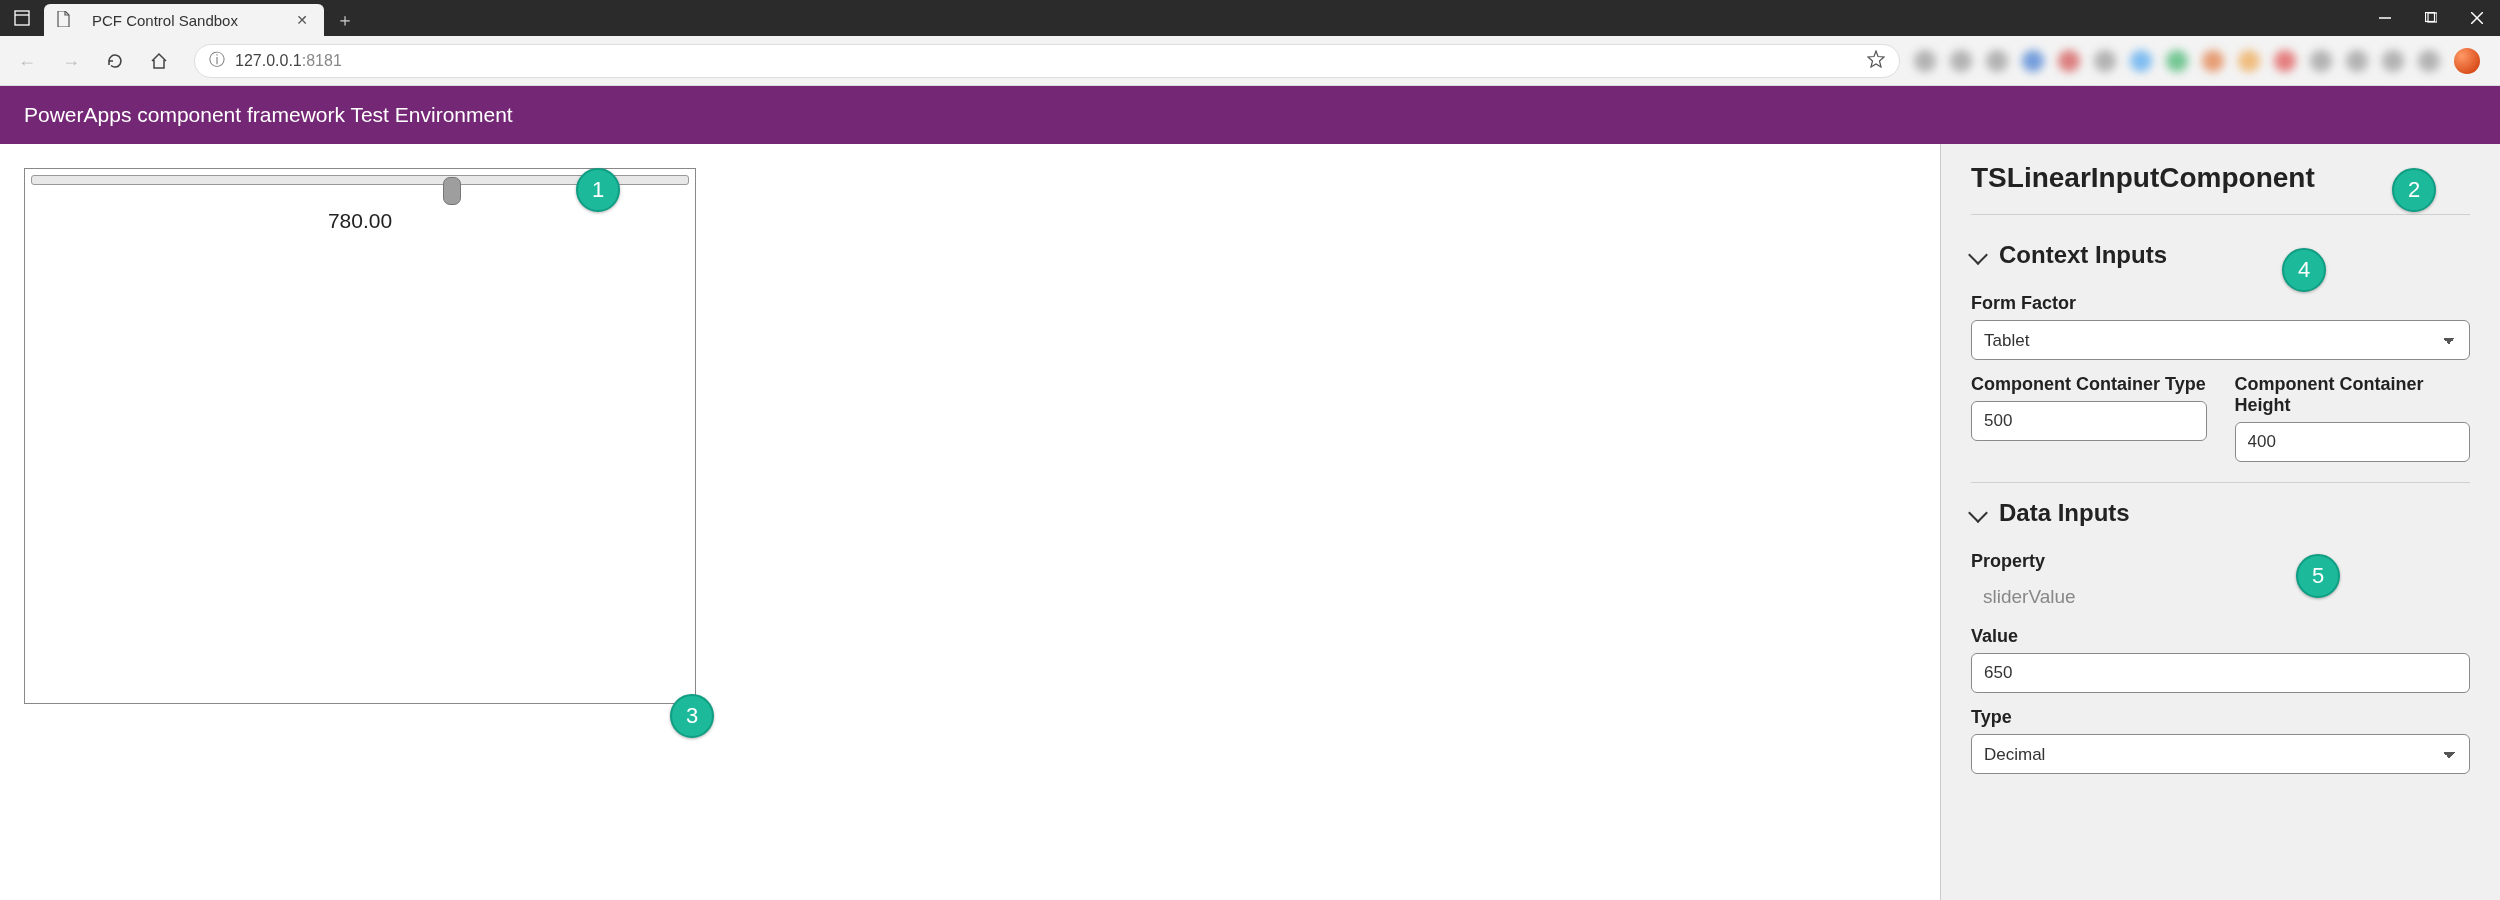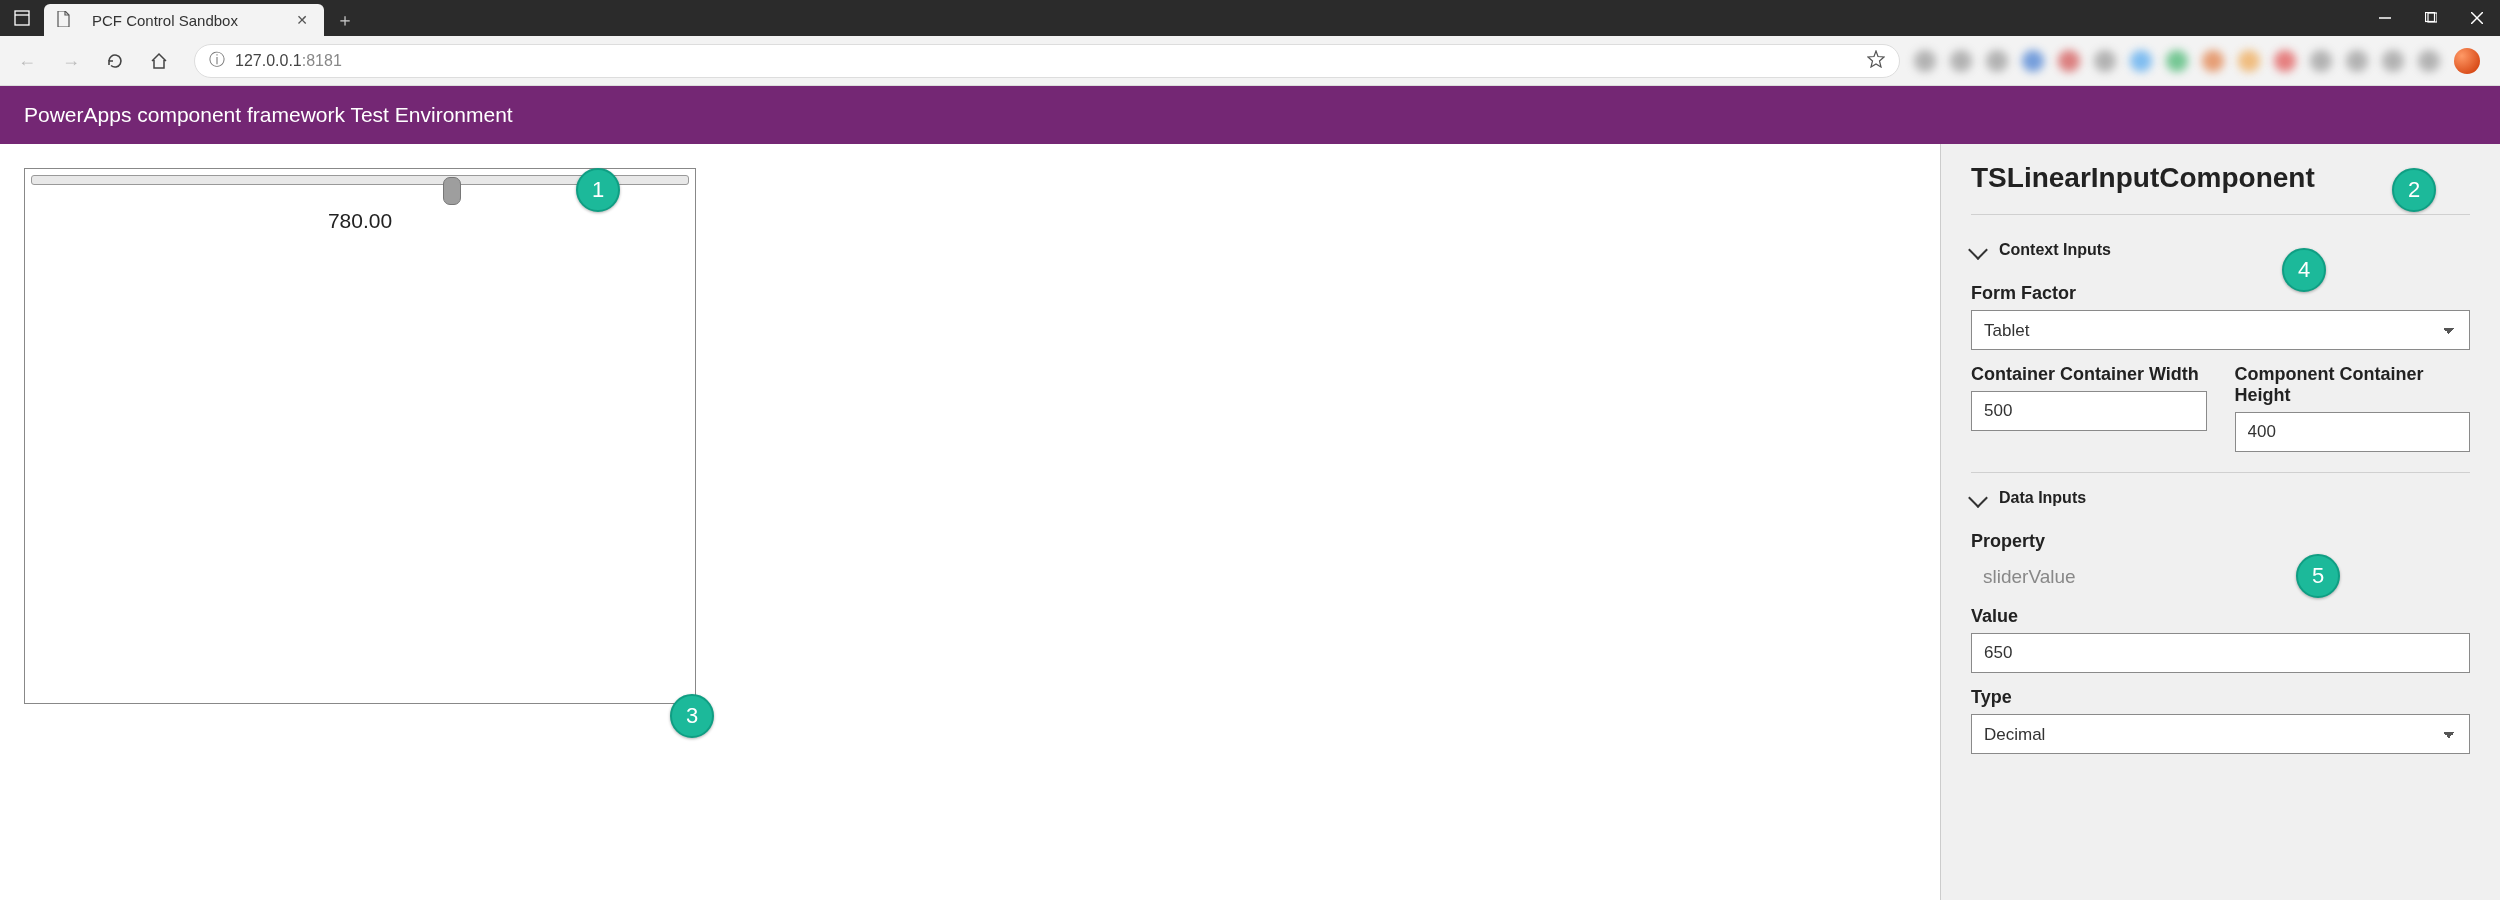--- a/index.html
+++ b/index.html
@@ -213,21 +213,21 @@
     font-weight: 700;
     color: #222;
     padding-bottom: 20px;
     border-bottom:1px solid #d0d0d0;
     margin-bottom: 10px;
   }
   .section-header {
     display: flex;
     align-items: center;
     gap: 14px;
-    font-size: 16px;
+    font-size: 24px;
     font-weight: 700;
     color: #222;
     padding: 16px 0 10px 0;
     cursor: pointer;
   }
   .chev {
     display:inline-block;
     width:14px;
     height:14px;
     border-left:2px solid #333;
@@ -239,21 +239,21 @@
     color: #222;
     font-weight: 600;
     margin-top: 14px;
     margin-bottom: 6px;
   }
   .field-input, .field-select {
     width: 100%;
     height: 40px;
     background: #fff;
     border: 1px solid #8a8a8a;
-    border-radius: 0;
+    border-radius: 6px;
     padding: 0 12px;
     font-size: 17px;
     color: #333;
   }
   .field-select {
     appearance: none;
     background-image: linear-gradient(45deg, transparent 50%, #555 50%), linear-gradient(135deg, #555 50%, transparent 50%);
     background-position: calc(100% - 20px) 17px, calc(100% - 14px) 17px;
     background-size: 6px 6px, 6px 6px;
     background-repeat: no-repeat;
@@ -398,21 +398,21 @@
       <span>Context Inputs</span>
     </div>
 
     <div class="field-label">Form Factor</div>
     <select class="field-select">
       <option>Tablet</option>
     </select>
 
     <div class="two-col">
       <div>
-        <div class="field-label">Container Container Width</div>
+        <div class="field-label">Component Container Type</div>
         <input class="field-input" value="500" style="">
       </div>
       <div>
         <div class="field-label">Component Container Height</div>
         <input class="field-input" value="400" style="">
       </div>
     </div>
 
     <div class="subsection"></div>
 

